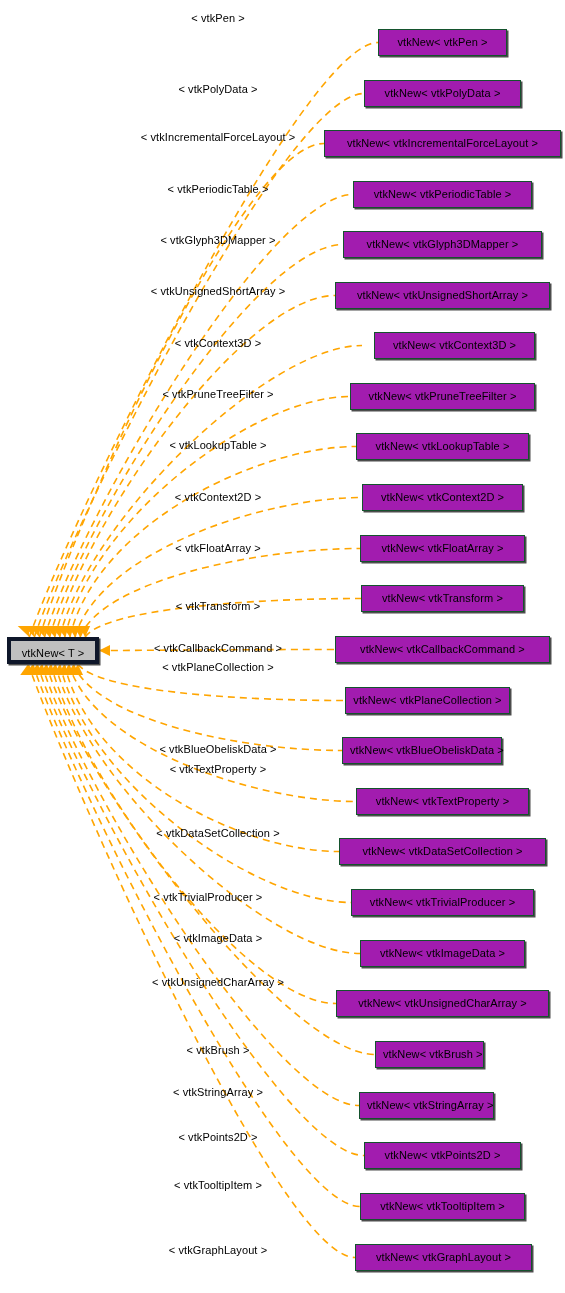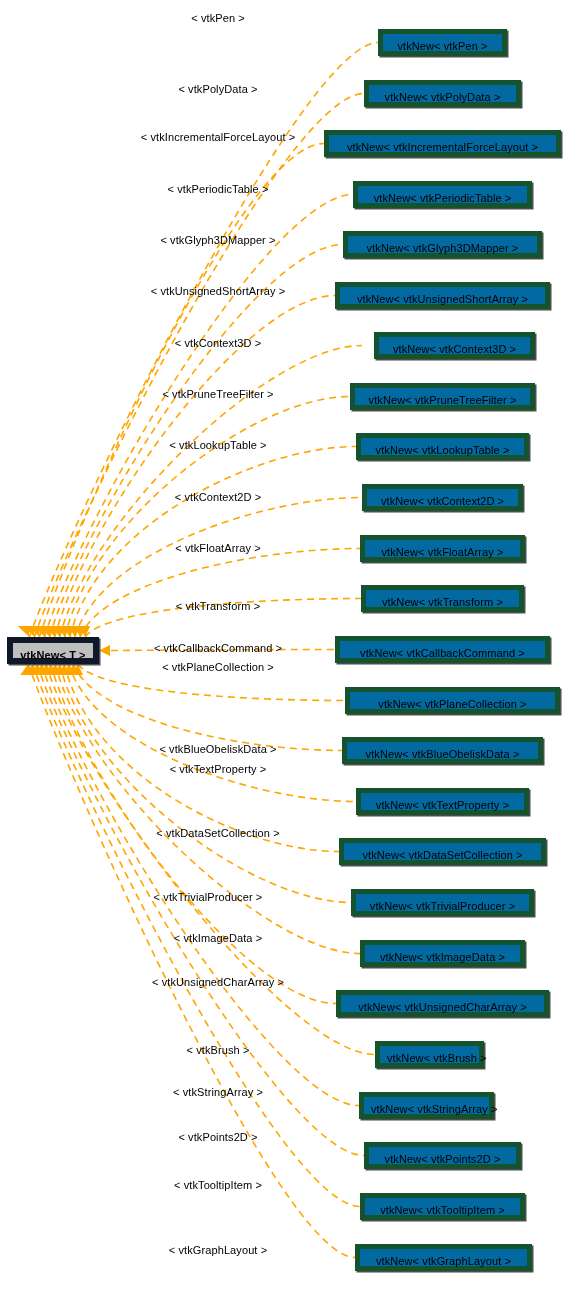--- a/index.html
+++ b/index.html
@@ -18,36 +18,35 @@
   svg#edges {
     position: absolute;
     left: 0;
     top: 0;
     width: 565px;
     height: 1293px;
   }
   .node-box {
     position: absolute;
     box-sizing: border-box;
-    background: #0369a1;
-    border: 5px solid #14532d;
+    background: #a21caf;
+    border: 1px solid #14532d;
     box-shadow: 1.5px 1.5px 0 0 #4d4d4d;
     height: 27px;
     line-height: 25px;
     text-align: center;
     white-space: nowrap;
     font-size: 11px;
     color: #000000;
     padding: 0 7px;
     letter-spacing: 0.1px;
   }
   .node-box.root {
     background: #bfbfbf;
-    border: 6px solid #0f172a;
-    font-weight: bold;
+    border: 4px solid #0f172a;
   }
   .edge-label {
     position: absolute;
     white-space: nowrap;
     font-size: 11px;
     color: #000000;
     text-align: right;
     transform: translateX(-50%);
     letter-spacing: 0.1px;
   }
@@ -123,22 +122,22 @@
       <div class="node-box" style="left: 353px; top: 181px; width: 179px;">vtkNew&lt; vtkPeriodicTable &gt;</div>
       <div class="node-box" style="left: 343px; top: 231px; width: 199px;">vtkNew&lt; vtkGlyph3DMapper &gt;</div>
       <div class="node-box" style="left: 335px; top: 282px; width: 215px;">vtkNew&lt; vtkUnsignedShortArray &gt;</div>
       <div class="node-box" style="left: 374px; top: 332px; width: 161px;">vtkNew&lt; vtkContext3D &gt;</div>
       <div class="node-box" style="left: 350px; top: 383px; width: 185px;">vtkNew&lt; vtkPruneTreeFilter &gt;</div>
       <div class="node-box" style="left: 356px; top: 433px; width: 173px;">vtkNew&lt; vtkLookupTable &gt;</div>
       <div class="node-box" style="left: 362px; top: 484px; width: 161px;">vtkNew&lt; vtkContext2D &gt;</div>
       <div class="node-box" style="left: 360px; top: 535px; width: 165px;">vtkNew&lt; vtkFloatArray &gt;</div>
       <div class="node-box" style="left: 361px; top: 585px; width: 163px;">vtkNew&lt; vtkTransform &gt;</div>
       <div class="node-box" style="left: 335px; top: 636px; width: 215px;">vtkNew&lt; vtkCallbackCommand &gt;</div>
-      <div class="node-box" style="left: 345px; top: 687px; width: 215px;">vtkNew&lt; vtkPlaneCollection &gt;</div>
-      <div class="node-box" style="left: 342px; top: 737px; width: 201px;">vtkNew&lt; vtkBlueObeliskData &gt;</div>
+      <div class="node-box" style="left: 345px; top: 687px; width: 165px;">vtkNew&lt; vtkPlaneCollection &gt;</div>
+      <div class="node-box" style="left: 342px; top: 737px; width: 160px;">vtkNew&lt; vtkBlueObeliskData &gt;</div>
       <div class="node-box" style="left: 356px; top: 788px; width: 173px;">vtkNew&lt; vtkTextProperty &gt;</div>
       <div class="node-box" style="left: 339px; top: 838px; width: 207px;">vtkNew&lt; vtkDataSetCollection &gt;</div>
       <div class="node-box" style="left: 351px; top: 889px; width: 183px;">vtkNew&lt; vtkTrivialProducer &gt;</div>
       <div class="node-box" style="left: 360px; top: 940px; width: 165px;">vtkNew&lt; vtkImageData &gt;</div>
       <div class="node-box" style="left: 336px; top: 990px; width: 213px;">vtkNew&lt; vtkUnsignedCharArray &gt;</div>
       <div class="node-box" style="left: 375px; top: 1041px; width: 109px;">vtkNew&lt; vtkBrush &gt;</div>
       <div class="node-box" style="left: 359px; top: 1092px; width: 135px;">vtkNew&lt; vtkStringArray &gt;</div>
       <div class="node-box" style="left: 364px; top: 1142px; width: 157px;">vtkNew&lt; vtkPoints2D &gt;</div>
       <div class="node-box" style="left: 360px; top: 1193px; width: 165px;">vtkNew&lt; vtkTooltipItem &gt;</div>
       <div class="node-box" style="left: 355px; top: 1244px; width: 177px;">vtkNew&lt; vtkGraphLayout &gt;</div>

